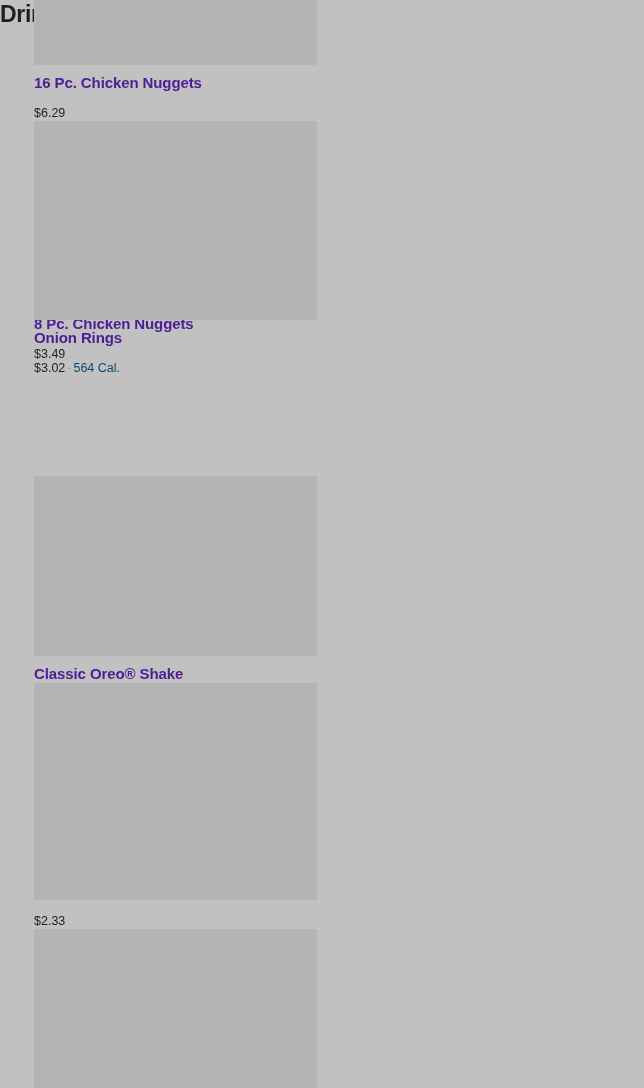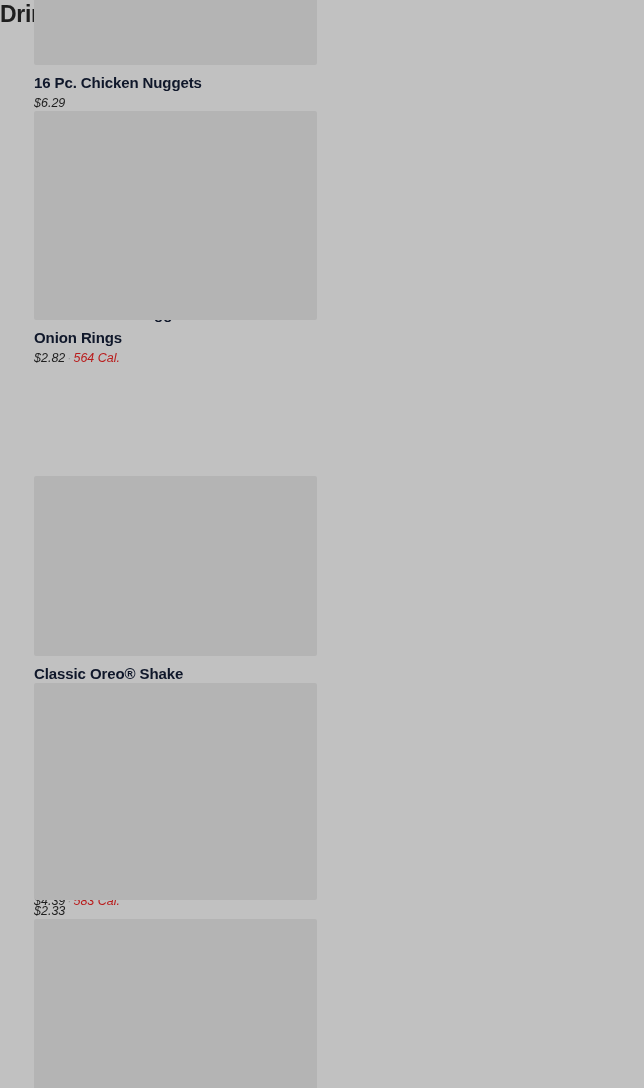--- a/index.html
+++ b/index.html
@@ -42,47 +42,46 @@
   .card-thumb {
     width: 283px;
     background: #b4b4b4;
     border-radius: 2px;
     display: block;
   }
 
   .card-title {
     font-size: 15px;
     font-weight: bold;
-    color: #0f172a;
+    color: #4c1d95;
     letter-spacing: -0.1px;
     margin-top: 8px;
     line-height: 19px;
     white-space: nowrap;
   }
 
   .card-meta {
     font-size: 12.5px;
     line-height: 16px;
-    margin-top: 3px;
+    margin-top: 13px;
     color: #8d8d8d;
     white-space: nowrap;
-    font-style: italic;
   }
 
   .card-price {
     color: #1f1f1f;
   }
 
   .meta-dot {
     color: #9a9a9a;
     padding: 0 2px;
   }
 
   .card-cal {
-    color: #b91c1c;
+    color: #0c4a6e;
   }
 
   .section-heading {
     font-size: 23px;
     font-weight: bold;
     color: #1f1f1f;
     letter-spacing: -0.3px;
     line-height: 28px;
   }
 
@@ -115,51 +114,51 @@
       <div class="card-thumb"></div>
       <div class="card-title">16 Pc. Chicken Nuggets</div>
       <div class="card-meta">
         <span class="card-price">$6.29</span>
       </div>
     </div>
 
     <div class="card">
       <div class="card-thumb"></div>
       <div class="card-title">8 Pc. Chicken Nuggets</div>
+      <div class="card-meta">
+        <span class="card-price">$3.49</span>
+      </div>
     </div>
 
   </div>
 
   <div class="grid row row-onion">
 
     <div class="card">
       <div class="card-thumb"></div>
       <div class="card-title">Onion Rings</div>
       <div class="card-meta">
-        <span class="card-price">$2.82</span><span class="meta-dot">·</span><span class="card-cal">564 Cal.</span>
+        <span class="card-price">$3.02</span><span class="meta-dot">·</span><span class="card-cal">564 Cal.</span>
       </div>
     </div>
 
   </div>
 
   <div class="section-heading">Drinks &amp; Coffee</div>
 
   <div class="grid row row-shakes">
 
     <div class="card">
       <div class="card-thumb"></div>
       <div class="card-title">Classic Oreo® Shake</div>
     </div>
 
     <div class="card">
       <div class="card-thumb"></div>
       <div class="card-title">Vanilla Shake</div>
-      <div class="card-meta">
-        <span class="card-price">$4.39</span><span class="meta-dot">·</span><span class="card-cal">583 Cal.</span>
-      </div>
     </div>
 
   </div>
 
   <div class="grid row row-drinks">
 
     <div class="card">
       <div class="card-thumb"></div>
       <div class="card-meta">
         <span class="card-price">$2.33</span>

